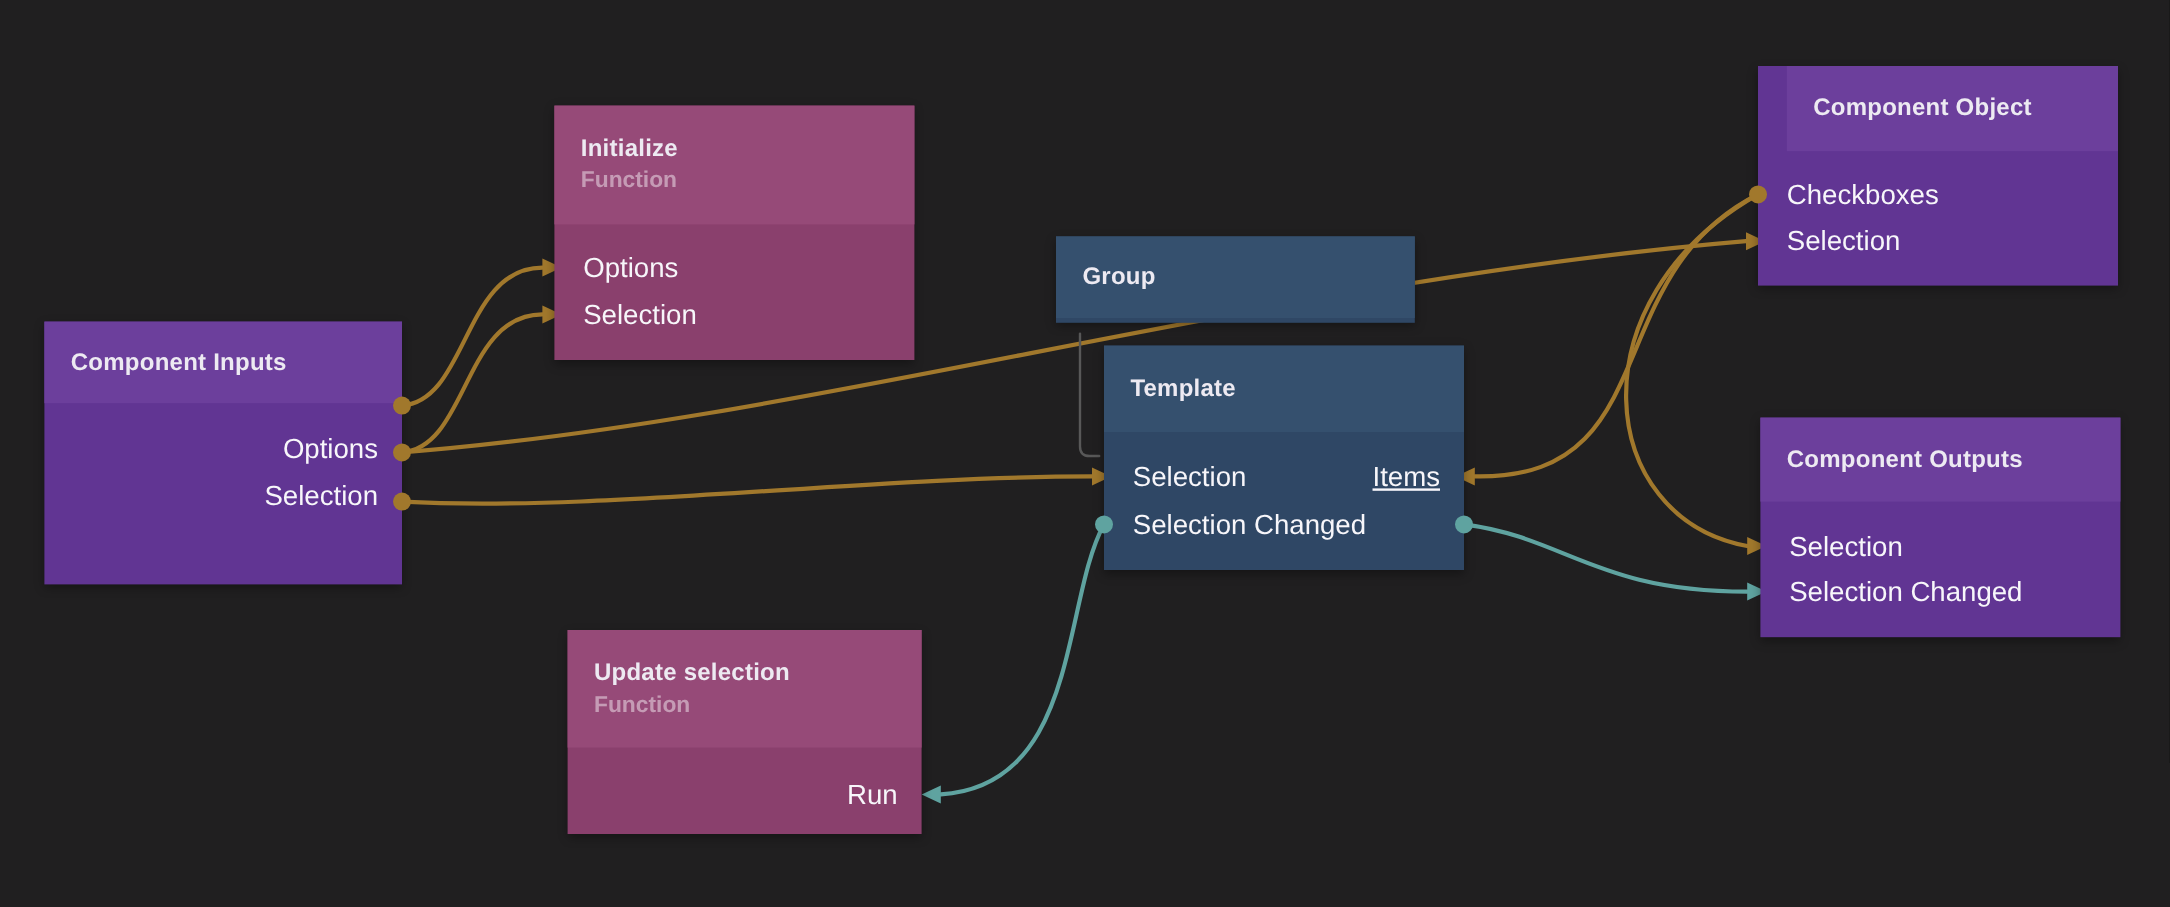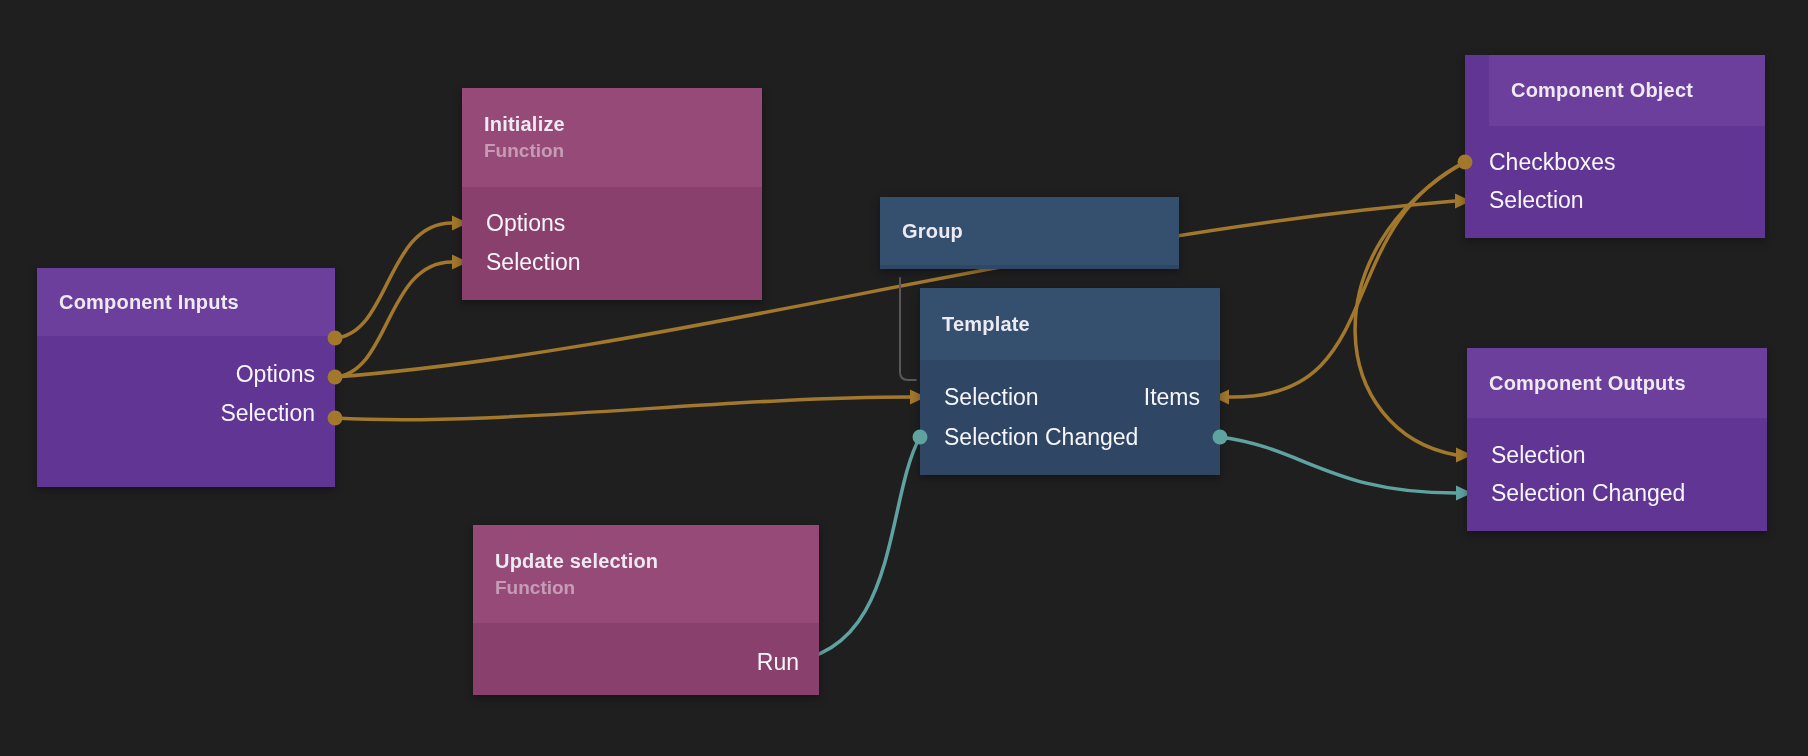--- a/index.html
+++ b/index.html
@@ -103,38 +103,38 @@
     <div class="node" style="left: 880px; top: 197px; width: 299px; height: 72px; background: rgb(47, 71, 101);">
       <div class="header" style="height: 68px; background: rgb(53, 80, 110);">
         <span class="title">Group</span>
       </div>
     </div>
     <div class="node" style="left: 920px; top: 288px; width: 300px; height: 187px; background: rgb(47, 71, 101);">
       <div class="header" style="height: 72px; background: rgb(53, 80, 110);">
         <span class="title">Template</span>
       </div>
       <span class="port left" style="top: 89px;">Selection</span>
-      <span class="port right" style="top: 89px;">Items</span>
+      <span class="port right" style="top: 89px; text-decoration: underline;">Items</span>
       <span class="port left" style="top: 129px;">Selection Changed</span>
     </div>
     <div class="node" style="left: 1465px; top: 55px; width: 300px; height: 183px; background: rgb(97, 53, 147);">
       <div class="header" style="height: 71px; background: rgb(108, 63, 156); margin-left: 24px;">
         <span class="title">Component Object</span>
       </div>
       <span class="port left" style="top: 87px;">Checkboxes</span>
       <span class="port left" style="top: 125px;">Selection</span>
     </div>
     <div class="node" style="left: 1467px; top: 348px; width: 300px; height: 183px; background: rgb(97, 53, 147);">
       <div class="header" style="height: 70px; background: rgb(108, 63, 156);">
         <span class="title">Component Outputs</span>
       </div>
       <span class="port left" style="top: 87px;">Selection</span>
       <span class="port left" style="top: 125px;">Selection Changed</span>
     </div>
-    <div class="node" style="left: 473px; top: 525px; width: 346px; height: 170px; background: rgb(138, 64, 109);">
+    <div class="node" style="left: 473px; top: 525px; width: 295px; height: 170px; background: rgb(138, 64, 109);">
       <div class="header" style="height: 98px; background: rgb(150, 74, 120);">
         <span class="title">Update selection</span>
         <span class="subtitle">Function</span>
       </div>
       <span class="port right" style="top: 117px;">Run</span>
     </div>
     <svg class="layer" width="1808" height="756">
       <circle cx="335" cy="338" r="7.5" fill="#a1782c"></circle>
       <circle cx="335" cy="377" r="7.5" fill="#a1782c"></circle>
       <circle cx="335" cy="418" r="7.5" fill="#a1782c"></circle>

